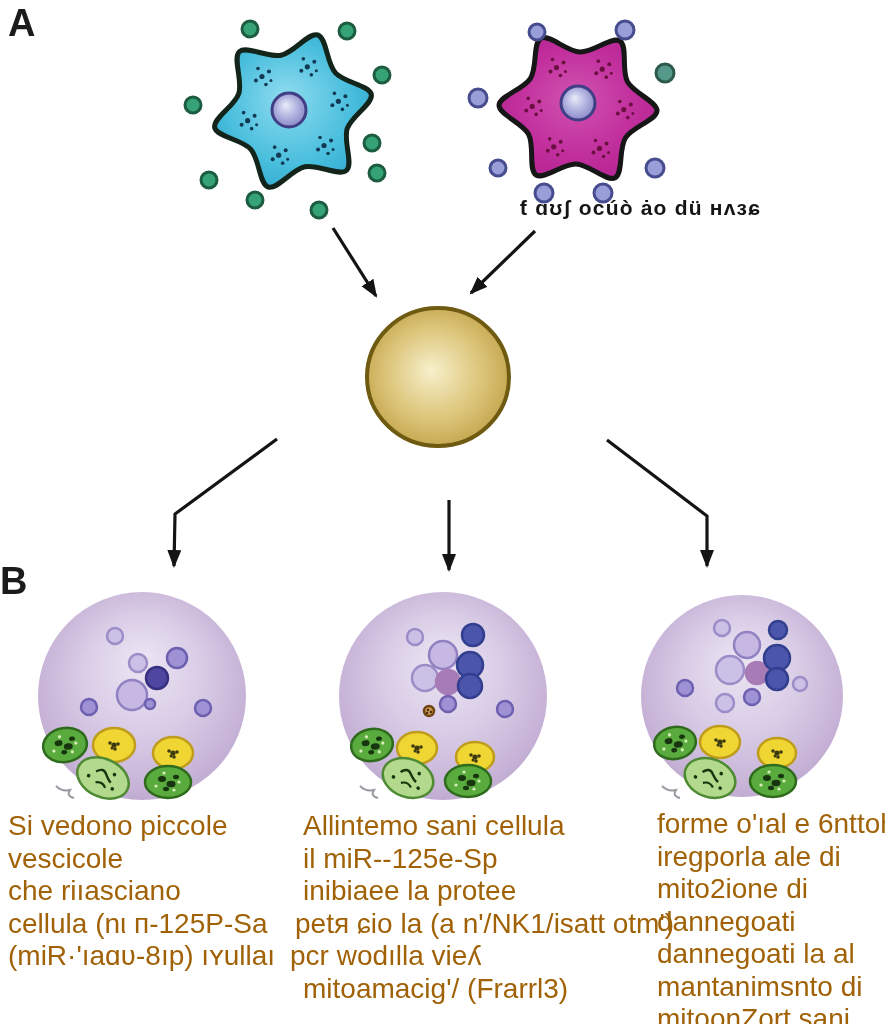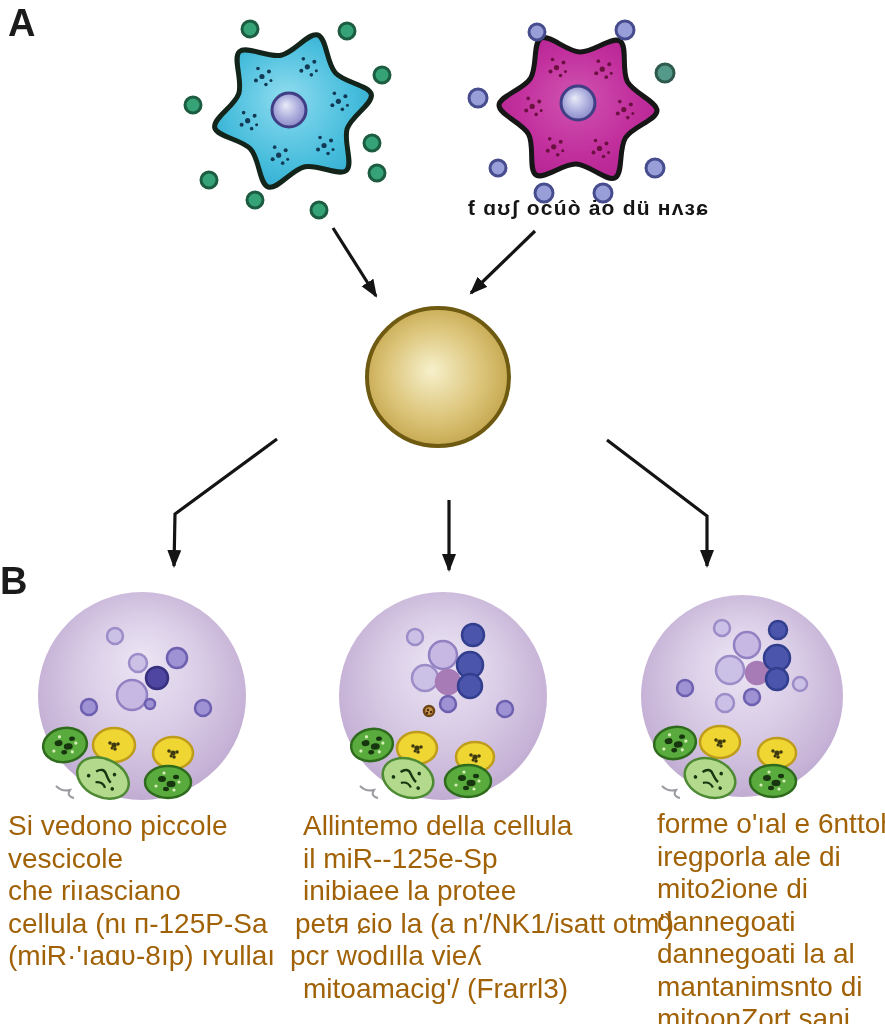--- a/index.html
+++ b/index.html
@@ -327,31 +327,31 @@
         <ellipse cx="781" cy="776" rx="3" ry="2.2" fill="#17350f"></ellipse>
         <circle cx="761" cy="785" r="1.6" fill="#d6edb8"></circle>
         <circle cx="779" cy="789" r="1.6" fill="#d6edb8"></circle>
         <circle cx="784" cy="781" r="1.6" fill="#d6edb8"></circle>
         <circle cx="769" cy="772" r="1.6" fill="#d6edb8"></circle>
       </g>
       <path d="M662,786 q6,6 14,4 q-4,6 4,8" fill="none" stroke="#9a9aa0" stroke-width="2"></path>
     </svg>
   <div class="plabel" id="labelA" style="left: 8px; top: 4px;">A</div>
   <div class="plabel" id="labelB" style="left: 0px; top: 562px;">B</div>
-  <div class="msc" id="mscLabel" style="left: 468px; top: 196px;">ƭ ɑʊʃ ocúò ȧo dü ʜʌзɕ</div>
+  <div class="msc" id="mscLabel" style="left: 520px; top: 196px;">ƭ ɑʊʃ ocúò ȧo dü ʜʌзɕ</div>
   <div id="captions">
       <div class="cap-col" style="left: 8px; top: 810px;">
         <div class="cap-line">Si vedono piccole</div>
         <div class="cap-line">vescicole</div>
         <div class="cap-line">che riıasciano</div>
         <div class="cap-line">cellula (nι п-125P-Sa</div>
         <div class="cap-line">(miR·'ıaɑʋ-8ıp) ıʏullaı</div>
       </div>
       <div class="cap-col" style="left: 303px; top: 810px;">
-        <div class="cap-line">Allintemo della cellula</div>
+        <div class="cap-line">Allintemo sani cellula</div>
         <div class="cap-line">il miR--125e-Sp</div>
         <div class="cap-line">inibiaee la protee</div>
         <div class="cap-line" style="margin-left: -8px;">petя ɕio la (a n'/NK1/isatt otm')</div>
         <div class="cap-line" style="margin-left: -13px;">pcr wodılla vieʎ</div>
         <div class="cap-line">mitoamacig'/ (Frarrl3)</div>
       </div>
       <div class="cap-col" style="left: 657px; top: 808px;">
         <div class="cap-line">forme o'ıal e 6nttohj</div>
         <div class="cap-line">iregporla ale di</div>
         <div class="cap-line">mito2ione di</div>

